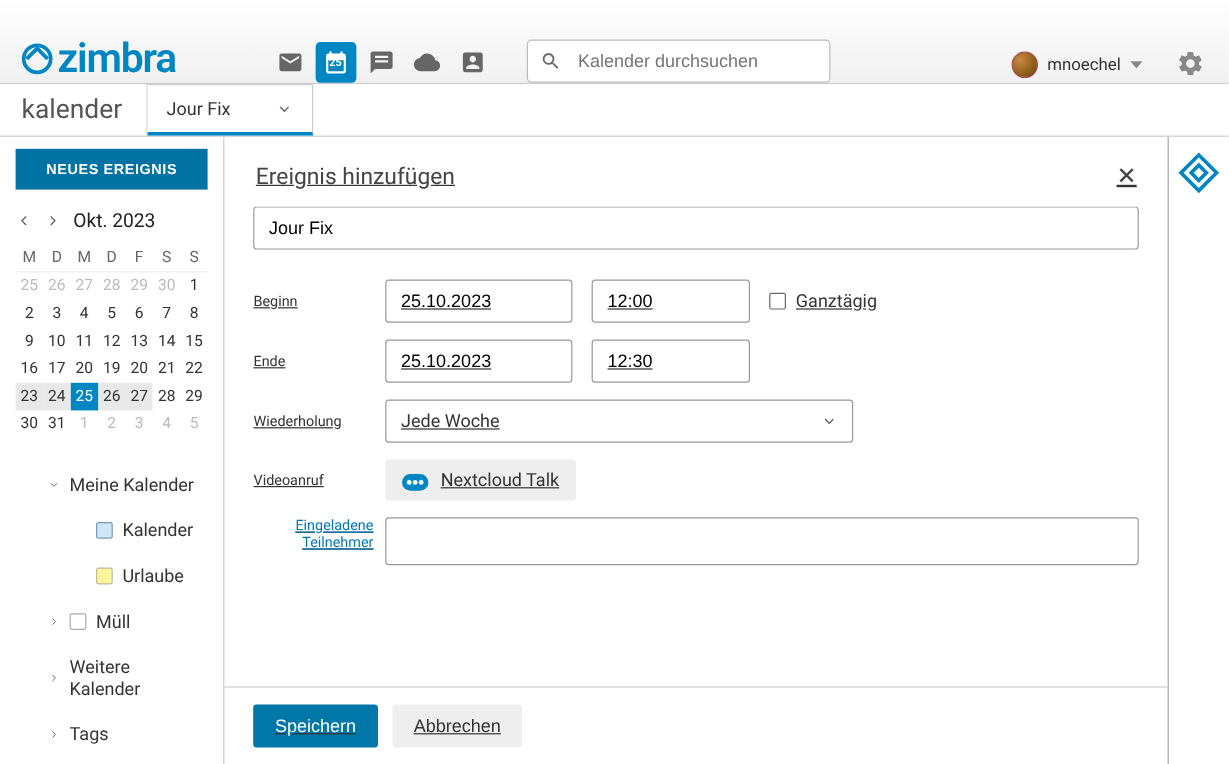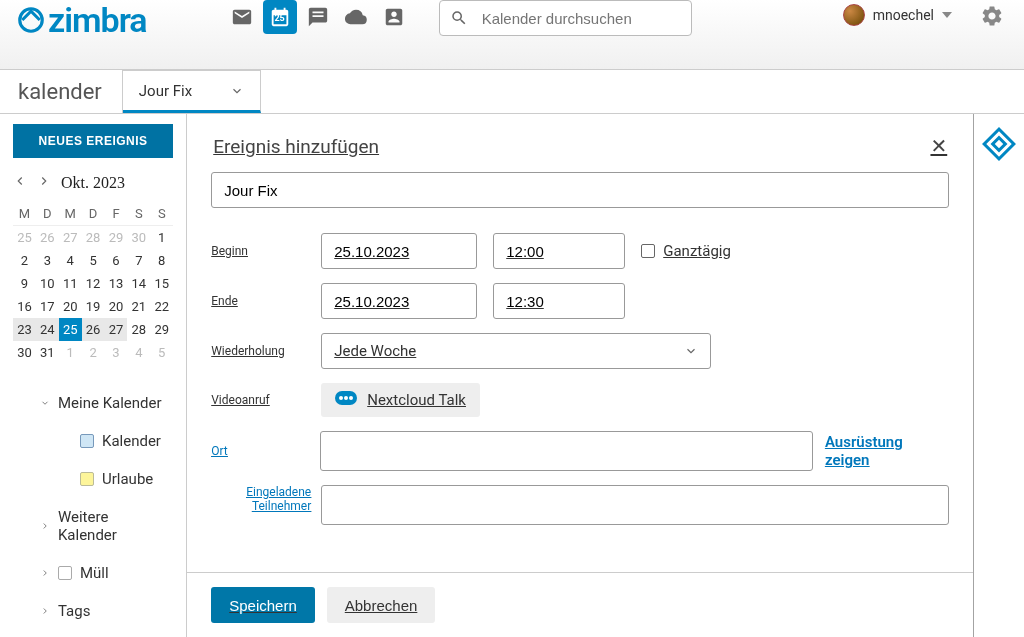--- a/index.html
+++ b/index.html
@@ -1,19 +1,19 @@
 <!DOCTYPE html>
 <html><head>
   <meta charset="utf-8">
   <style>
     * { margin: 0; padding: 0; box-sizing: border-box; }
     body { font-family: -apple-system, BlinkMacSystemFont, "Segoe UI", Roboto, Arial, sans-serif; font-size: 14px; color: #333; background: #fff; width: 1024px; height: 637px; overflow: hidden; }
 
     
-    .topbar { height: 70px; background: linear-gradient(#fff, #f0f0f0); border-bottom: 1px solid #ccc; display: flex; align-items: flex-start; padding: 0 16px; gap: 8px; }
+    .topbar { height: 70px; background: linear-gradient(#fff, #f0f0f0); border-bottom: 1px solid #ccc; display: flex; align-items: flex-end; padding: 0 16px; gap: 8px; }
     .logo { font-size: 34px; font-weight: 600; color: #0087c3; letter-spacing: -1px; display: flex; align-items: center; }
     .nav-icons { display: flex; align-items: center; gap: 4px; margin-left: 70px; }
     .nav-icon { width: 34px; height: 34px; display: flex; align-items: center; justify-content: center; border-radius: 4px; color: #666; cursor: pointer; }
     .nav-icon.active { background: #0087c3; color: #fff; }
     .nav-icon svg { width: 22px; height: 22px; }
     .cal-icon-box { position: relative; }
     .cal-icon-date { position: absolute; font-size: 9px; font-weight: 700; top: 50%; left: 50%; transform: translate(-50%, -40%); }
 
     .searchbox { flex: 1; max-width: 360px; margin-left: 20px; height: 36px; border: 1px solid #bbb; border-radius: 4px; display: flex; align-items: center; padding: 0 10px; background: #fff; }
     .searchbox svg { width: 18px; height: 18px; color: #666; }
@@ -31,21 +31,21 @@
     .tab { display: flex; align-items: center; padding: 0 16px; border-right: 1px solid #ccc; border-top: 1px solid #ccc; border-bottom: 3px solid #0087c3; background: #fff; font-size: 15px; color: #333; cursor: pointer; gap: 38px; }
     .tab .close-chev { margin-left: auto; }
 
     
     .main { display: flex; height: calc(637px - 70px - 44px); }
 
     
     .sidebar { width: 188px; border-right: 1px solid #ccc; display: flex; flex-direction: column; }
     .new-event-btn { margin: 10px 13px; height: 34px; background: #0072a3; color: #fff; border: none; font-size: 12px; font-weight: 700; letter-spacing: 0.5px; cursor: pointer; }
     .minical { padding: 0 13px; }
-    .minical-header { display: flex; align-items: flex-start; gap: 10px; padding: 6px 0 10px; font-family: Liberation Serif, serif; }
+    .minical-header { display: flex; align-items: center; gap: 10px; padding: 6px 0 10px; }
     .chev { width: 14px; height: 14px; color: #666; cursor: pointer; }
     .minical-month { font-size: 16px; color: #222; flex: 1; }
     .minical-grid { display: grid; grid-template-columns: repeat(7, 1fr); gap: 0; text-align: center; font-size: 13px; }
     .minical-grid .hdr { color: #666; padding: 4px 0; border-bottom: 1px solid #eee; }
     .minical-grid .day { padding: 4px 0; color: #333; cursor: pointer; }
     .minical-grid .day.outside { color: #bbb; }
     .minical-grid .day.selected { background: #0087c3; color: #fff; }
     .minical-grid .day.busy { background: #e8e8e8; }
 
     .cal-list { margin-top: 20px; margin-left: 24px; }
@@ -68,21 +68,21 @@
     .form-row { display: flex; align-items: center; padding: 7px 0; gap: 0; }
     .form-label { width: 110px; font-size: 12px; color: #333; }
     .form-label.link { color: #0077bb; text-decoration: underline; cursor: pointer; }
     .form-label.right { text-align: right; padding-right: 10px; }
     .date-input, .time-input { height: 36px; border: 1px solid #999; border-radius: 3px; padding: 0 12px; font-size: 15px; }
     .date-input { width: 156px; }
     .time-input { width: 132px; margin-left: 16px; }
     .checkbox-wrap { display: flex; align-items: center; gap: 8px; margin-left: 16px; font-size: 15px; }
     .checkbox { width: 14px; height: 14px; border: 1.5px solid #666; border-radius: 2px; }
     .select { width: 390px; height: 36px; border: 1px solid #999; border-radius: 3px; padding: 0 12px; font-size: 15px; display: flex; align-items: center; justify-content: space-between; cursor: pointer; }
-    .chip { display: inline-flex; align-items: flex-start; gap: 10px; background: #eee; border-radius: 3px; padding: 8px 14px; font-size: 15px; cursor: pointer; }
+    .chip { display: inline-flex; align-items: flex-end; gap: 10px; background: #eee; border-radius: 3px; padding: 8px 14px; font-size: 15px; cursor: pointer; }
     .chip-icon { width: 22px; height: 14px; background: #0087c3; border-radius: 7px; display: flex; align-items: center; justify-content: center; }
     .chip-icon::before { content: ""; width: 4px; height: 4px; background: #fff; border-radius: 50%; box-shadow: -5px 0 #fff, 5px 0 #fff; }
     .wide-input { width: 500px; height: 40px; border: 1px solid #999; border-radius: 3px; }
     .action-link { color: #0077bb; text-decoration: underline; font-size: 15px; font-weight: 600; margin-left: 12px; cursor: pointer; }
     .xwide-input { width: 628px; height: 40px; border: 1px solid #999; border-radius: 3px; }
 
     .footer { border-top: 1px solid #ccc; padding: 14px 24px; display: flex; gap: 12px; }
     .btn { height: 36px; padding: 0 18px; border-radius: 3px; font-size: 15px; cursor: pointer; border: none; }
     .btn.primary { background: #0077a8; color: #fff; }
     .btn.secondary { background: #eee; color: #333; }
@@ -240,28 +240,28 @@
         <span>Kalender</span>
       </div>
       <div class="cal-list-item child">
         <span class="color-box yellow"></span>
         <span>Urlaube</span>
       </div>
       <div class="cal-list-item">
         <svg class="chev expand" viewBox="0 0 24 24" fill="none" stroke="currentColor" stroke-width="2">
             <path d="M9 18l6-6-6-6"></path>
           </svg>
-        <span>Weitere Kalender</span>
+        <span class="color-box grey"></span>
+        <span>Müll</span>
       </div>
       <div class="cal-list-item">
         <svg class="chev expand" viewBox="0 0 24 24" fill="none" stroke="currentColor" stroke-width="2">
             <path d="M9 18l6-6-6-6"></path>
           </svg>
-        <span class="color-box grey"></span>
-        <span>Müll</span>
+        <span>Weitere Kalender</span>
       </div>
       <div class="cal-list-item">
         <svg class="chev expand" viewBox="0 0 24 24" fill="none" stroke="currentColor" stroke-width="2">
             <path d="M9 18l6-6-6-6"></path>
           </svg>
         <span>Tags</span>
       </div>
     </div>
   </div>
 
@@ -300,25 +300,20 @@
       </div>
 
       <div class="form-row">
         <div class="form-label">Videoanruf</div>
         <div class="chip">
           <span class="chip-icon"></span>
           <span>Nextcloud Talk</span>
         </div>
       </div>
 
-      <div class="form-row" style="align-items:center;">
-        <div class="form-label link">Ort</div>
-        <input class="wide-input" style="">
-        <a class="action-link">Ausrüstung zeigen</a>
-      </div>
 
       <div class="form-row" style="align-items:flex-start;">
         <div class="form-label link right">
           <span>Eingeladene</span><br>
           <span>Teilnehmer</span>
         </div>
         <input class="xwide-input" style="">
       </div>
     </div>
 

